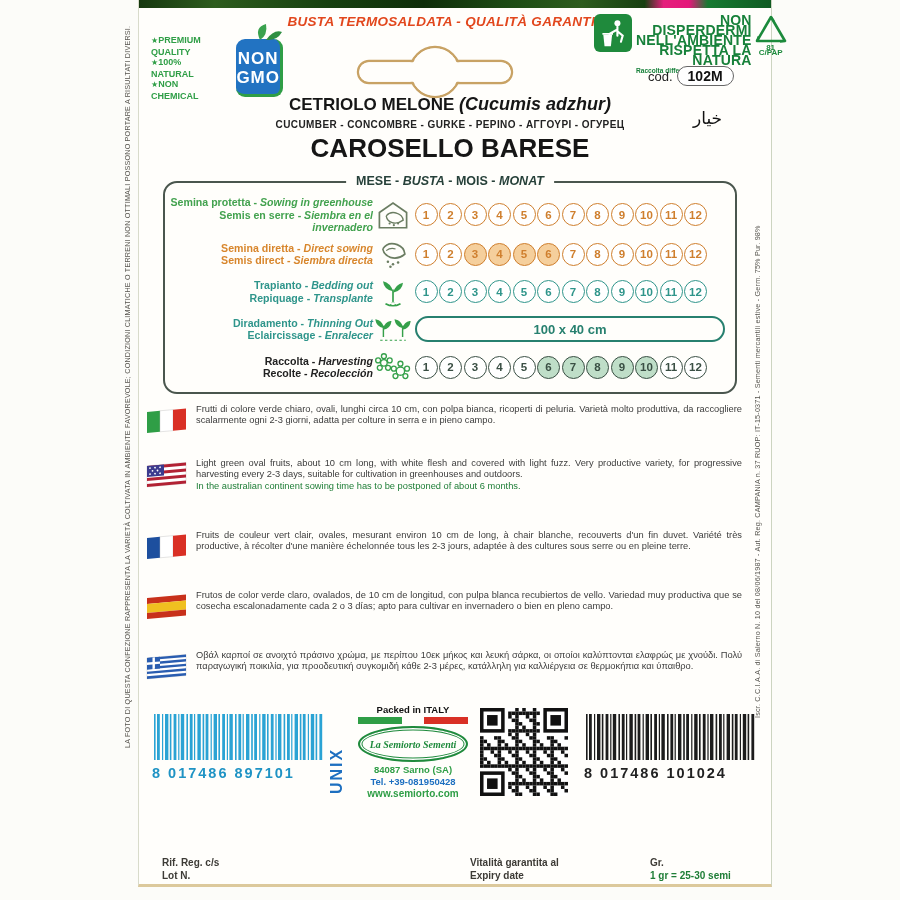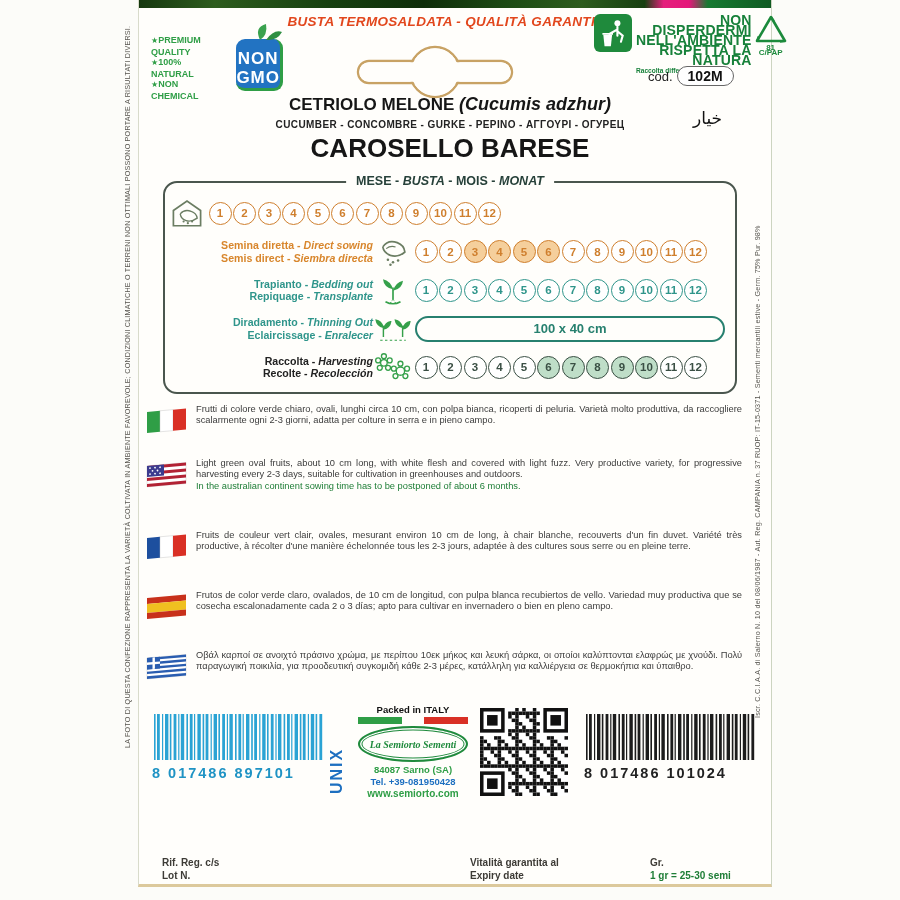--- a/index.html
+++ b/index.html
@@ -11,21 +11,21 @@
   .photo-strip { position:absolute; left:139px; top:0; width:632px; height:8px;
     background:linear-gradient(90deg,#16380f 0%,#2d5c1d 12%,#16400f 30%,#0e2d09 45%,#1c4a14 58%,#2d5c1d 70%,#173f10 80%,#e51f7c 83%,#e5177a 87%,#177a31 90%,#0f5a22 100%); }
 
   .seal-text { position:absolute; left:200px; top:14px; width:500px; text-align:center;
     color:#e2471d; font-weight:bold; font-style:italic; font-size:13.5px; letter-spacing:.3px; }
 
   .premium-badge { position:absolute; left:151px; top:27px; width:132px; display:flex;gap:32px; }
   .premium-lines { width:70px; padding-top:8px; font-size:9px; line-height:10.5px;
     font-weight:bold; color:#2f9e46; }
   .premium-lines .star { font-family:"DejaVu Sans",sans-serif; font-size:8px; }
-  .nongmo-box { position:relative; width:56px; height:52px; margin-top:12px; background:#2273c2;
+  .nongmo-box { position:relative; width:56px; height:58px; margin-top:12px; background:#2273c2;
     border-radius:9px; border-right:3px solid #2f9e46; border-bottom:3px solid #2f9e46;
     color:#fff; font-weight:bold; font-size:17px; line-height:19px; text-align:center;
     padding-top:10px; box-sizing:border-box; letter-spacing:1px; }
   .leaves { position:absolute; top:-16px; left:8px; }
 
   .hang-tab { position:absolute; left:355px; top:42px; }
 
   .eco-block { position:absolute; left:594px; top:14px; width:180px; display:flex; }
   .eco-icon { width:38px; height:38px; background:#1f8a3c; border-radius:6px; flex-shrink:0;
     display:flex; align-items:center; justify-content:center; }
@@ -177,20 +177,24 @@
     </div>
     <div class="title-translations">CUCUMBER - CONCOMBRE - GURKE - PEPINO - ΑΓΓΟΥΡΙ - ОГУРЕЦ</div>
     <div class="title-variety">CAROSELLO BARESE</div>
   </div>
   <div class="arabic">خيار</div>
 
   <div class="calendar">
     <div class="cal-header" id="cal-header"><span>MESE</span> - <span class="it">BUSTA</span> - <span>MOIS</span> - <span class="it">MONAT</span></div>
     <div id="calendar-rows">
         <div class="cal-row">
+          <div class="cal-label" style="color: rgb(67, 162, 79);">
+            <div class="cal-line">Semina protetta - <span class="it">Sowing in greenhouse</span></div>
+            <div class="cal-line">Semis en serre - <span class="it">Siembra en el invernadero</span></div>
+          </div>
           <div class="cal-icon">
             <svg width="34" height="32" viewBox="0 0 40 36">
               <path d="M4 33 V15 L20 4 L36 15 V33 Z" fill="none" stroke="#6b7d62" stroke-width="2"></path>
               <path d="M12 19 q5 -6 13 -3 q6 2 7 8 q-7 5 -13 3 q-6 -2 -7 -8" fill="none" stroke="#6b7d62" stroke-width="1.6"></path>
               <circle cx="16" cy="28" r="1.3" fill="#6b7d62"></circle>
               <circle cx="21" cy="30" r="1.3" fill="#6b7d62"></circle>
               <circle cx="26" cy="28" r="1.3" fill="#6b7d62"></circle>
             </svg>
           </div>
           <div class="cal-months">

